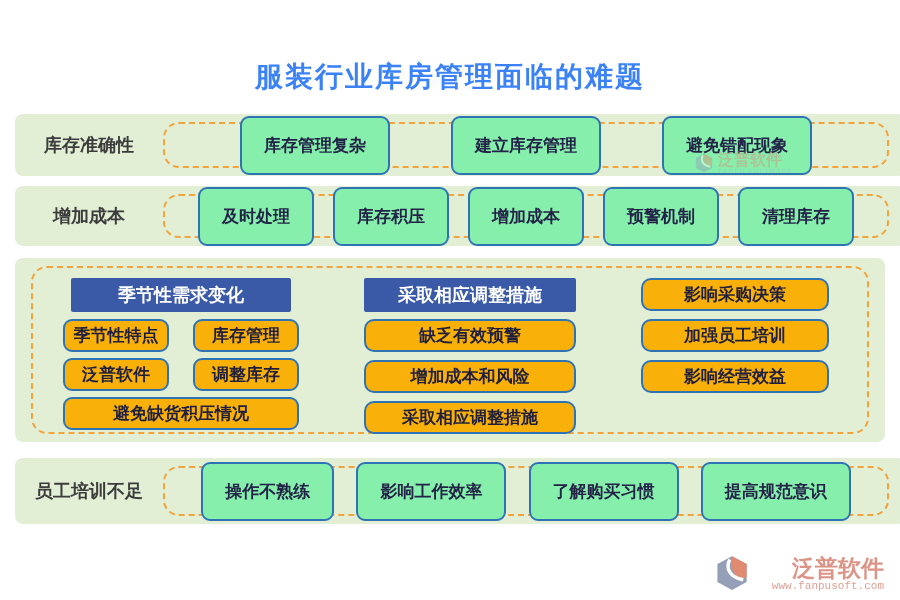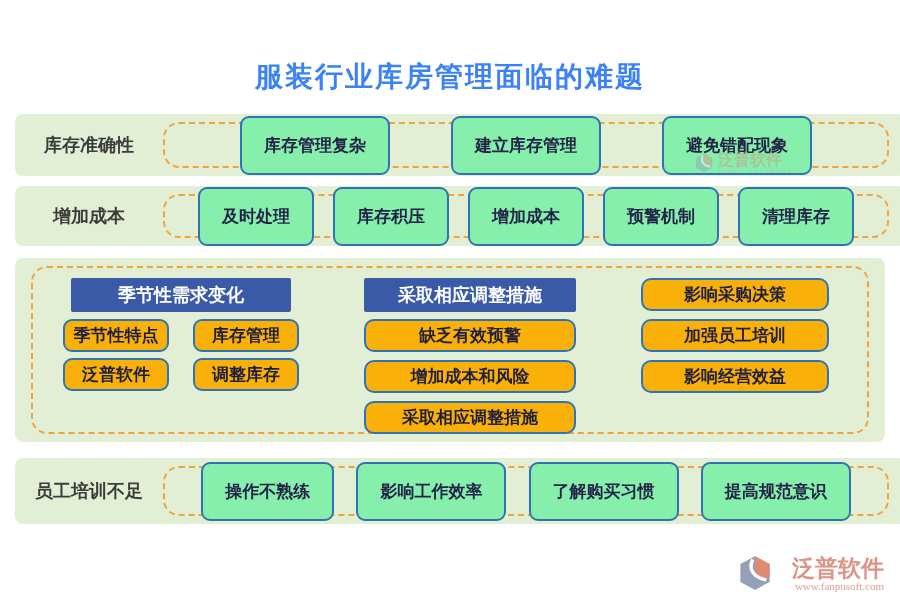--- a/index.html
+++ b/index.html
@@ -60,21 +60,21 @@
   }
   .watermark .wm-text{display:flex;flex-direction:column;line-height:1;}
   .watermark .wm-cn{font-size:16px;font-weight:bold;color:#d98f7e;}
   .watermark .wm-en{font-size:6px;color:#9fb0c9;letter-spacing:1px;}
   
   .footer{
     position:absolute;right:16px;bottom:8px;display:flex;align-items:center;gap:6px;
   }
   .footer .f-text{display:flex;flex-direction:column;align-items:flex-end;line-height:1.1;}
   .footer .f-brand{font-size:23px;font-weight:bold;color:#db9486;}
-  .footer .f-url{font-size:11px;color:#e0a093;font-family:Liberation Serif, serif;margin-left:16px;}
+  .footer .f-url{font-size:11px;color:#e0a093;font-family:Liberation Mono, monospace;margin-left:16px;}
 </style>
 </head>
 <body>
 
 <div class="title">服装行业库房管理面临的难题</div>
 
 <div class="band" style="top:114px;height:62px;">
   <div class="band-label">库存准确性</div>
   <div class="band-box">
     <span class="pill gray">库存管理复杂</span>
@@ -109,20 +109,21 @@
 <div class="mid">
   <div class="mid-inner">
 
     <div class="col col1">
       <div class="col-header">季节性需求变化</div>
       <div class="grid2">
         <span class="pill yellow">季节性特点</span>
         <span class="pill yellow">库存管理</span>
         <span class="pill yellow">泛普软件</span>
         <span class="pill yellow">调整库存</span>
+        <span class="pill yellow span2">避免缺货积压情况</span>
       </div>
     </div>
 
     <div class="col col2 stack">
       <div class="col-header">采取相应调整措施</div>
       <span class="pill yellow">缺乏有效预警</span>
       <span class="pill yellow">增加成本和风险</span>
       <span class="pill yellow">采取相应调整措施</span>
     </div>
 

